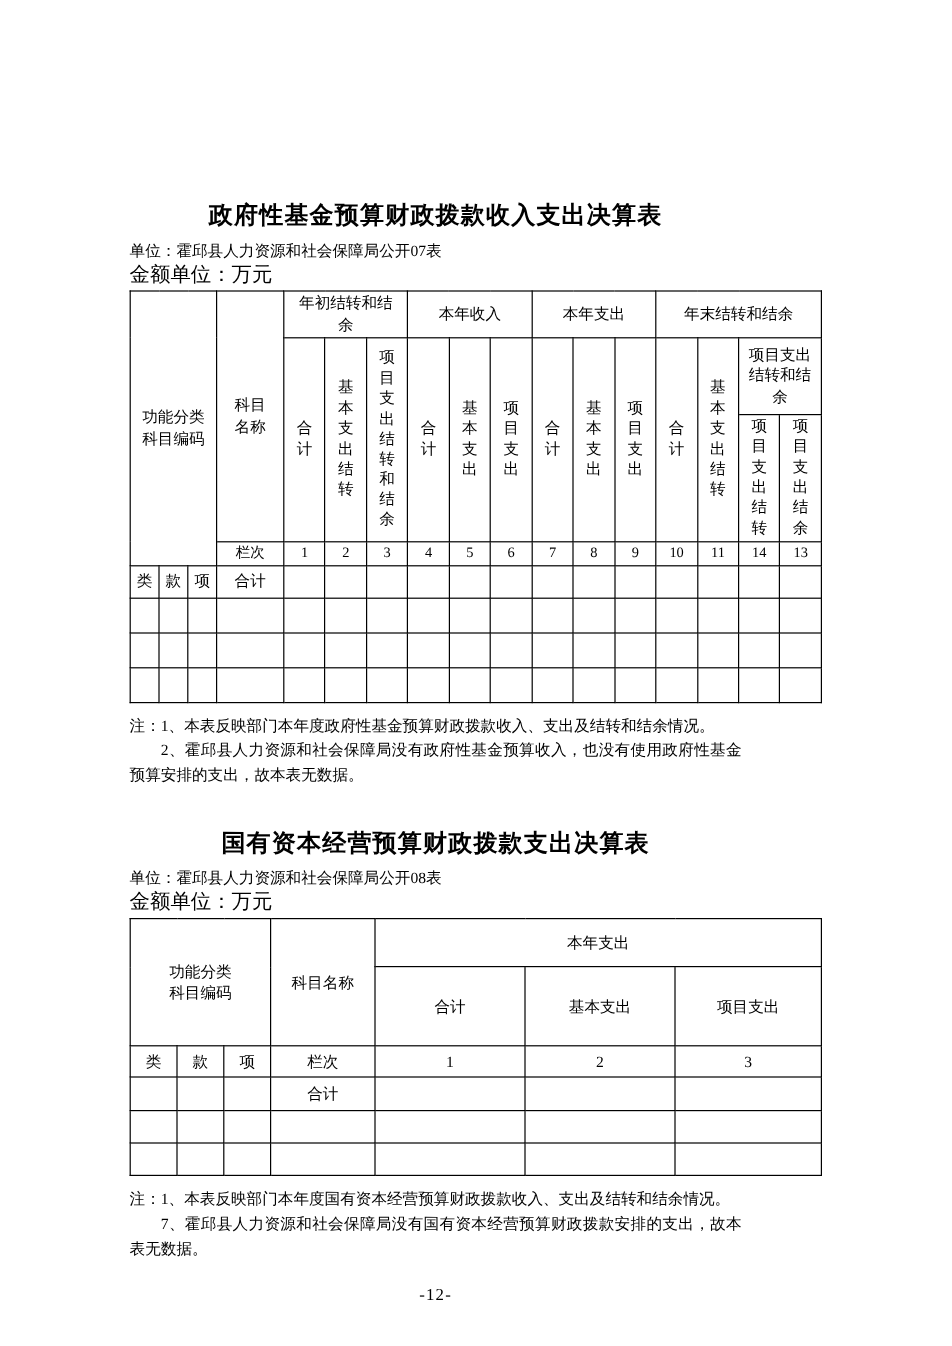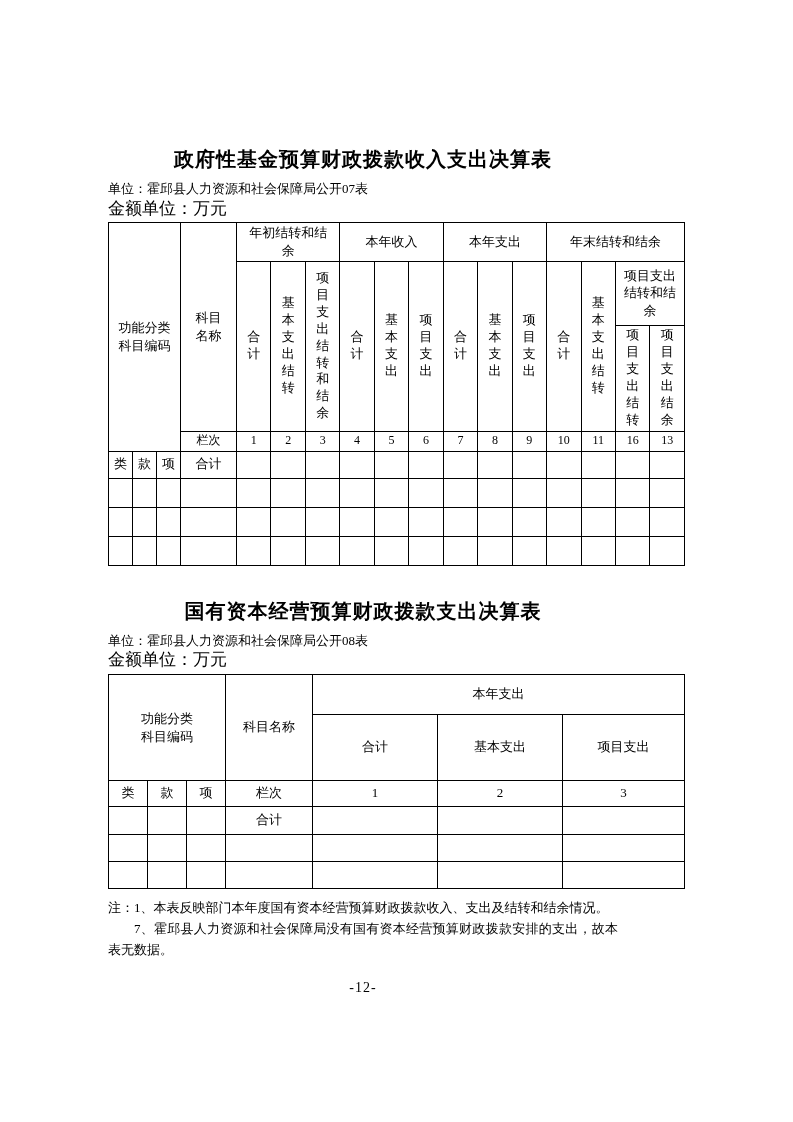--- a/index.html
+++ b/index.html
@@ -3,21 +3,21 @@
 <meta charset="utf-8">
 <style>
   * { margin:0; padding:0; box-sizing:border-box; }
   html,body { background:#ffffff; }
   body {
     width:793px; height:1122px;
     font-family:"Liberation Serif", serif;
     color:#000;
     overflow:hidden;
   }
-  .page { padding:146px 80px 0 108px; width:698px; }
+  .page { padding:146px 80px 0 108px; width:698px;margin-top:20px; }
 
   .doc-title {
     font-family:"Liberation Sans", sans-serif;
     font-size:20px; font-weight:bold;
     text-align:center; letter-spacing:1px;
     margin-bottom:7px;
   }
   .meta-line1 { display:flex; font-size:13px; line-height:1.35; }
   .meta-line2 { font-size:17px; line-height:1.35; margin-bottom:2px; }
 
@@ -126,21 +126,21 @@
           <td>2</td>
           <td>3</td>
           <td>4</td>
           <td>5</td>
           <td>6</td>
           <td>7</td>
           <td>8</td>
           <td>9</td>
           <td>10</td>
           <td>11</td>
-          <td>16</td>
+          <td>14</td>
           <td>13</td>
         </tr>
         <tr class="hj">
           <td>类</td>
           <td>款</td>
           <td>项</td>
           <td>合计</td>
           <td></td>
           <td></td>
           <td></td>
@@ -208,20 +208,24 @@
             <td></td>
           <td></td>
             <td></td>
             <td></td>
             <td></td>
           <td></td>
         </tr>
       </tbody>
     </table>
 
+    <div class="notes">
+      <p>注：1、本表反映部门本年度政府性基金预算财政拨款收入、支出及结转和结余情况。</p>
+      <p class="indent">2、霍邱县人力资源和社会保障局没有政府性基金预算收入，也没有使用政府性基金预算安排的支出，故本表无数据。</p>
+    </div>
   </section>
 
   <section class="section2">
     <h1 class="doc-title">国有资本经营预算财政拨款支出决算表</h1>
     <div class="meta-line1">
       <span>单位：霍邱县人力资源和社会保障局</span>
       <span>公开08表</span>
     </div>
     <div class="meta-line2">
       <span>金额单位：万元</span>

